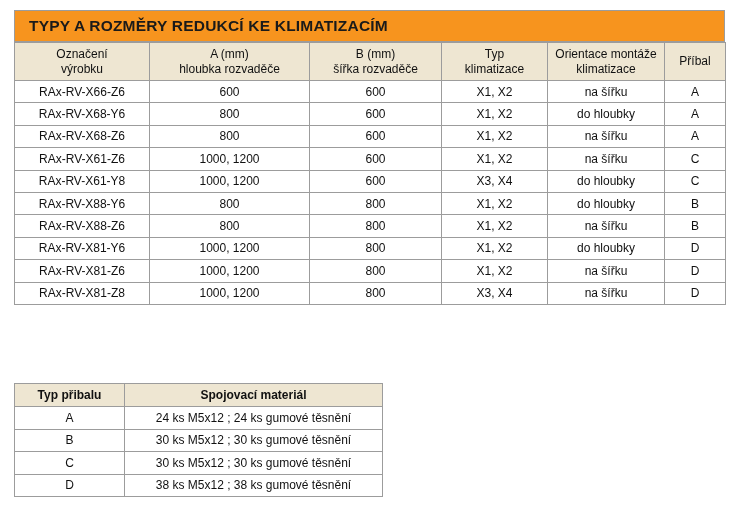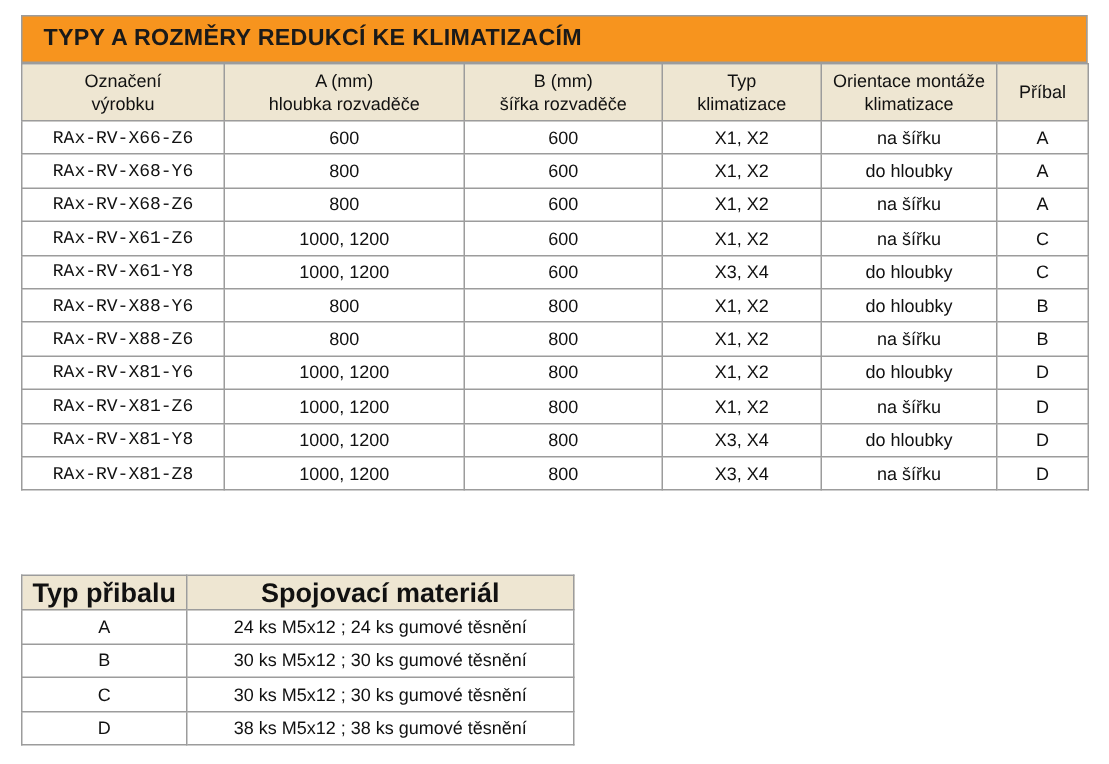--- a/index.html
+++ b/index.html
@@ -65,21 +65,20 @@
     font-weight: normal;
     line-height: 1.25;
   }
   table.main-table tbody td {
     height: 21.4px;
     background: #ffffff;
   }
   td.cell-code {
     text-align: left;
     padding-left: 6px;
-    font-family: Liberation Mono, monospace;
   }
   
   .c1 { width: 135px; }
   .c2 { width: 160px; }
   .c3 { width: 132px; }
   .c4 { width: 106px; }
   .c5 { width: 117px; }
   .c6 { width: 61px; }
 
   
@@ -97,21 +96,21 @@
     text-align: center;
     vertical-align: middle;
     font-size: 12px;
     color: #111111;
     padding: 0;
   }
   table.acc-table thead th {
     background: #EEE6D2;
     height: 22px;
     font-weight: bold;
-    font-size: 18px;
+    font-size: 12px;
   }
   table.acc-table tbody td {
     height: 21.5px;
     background: #ffffff;
   }
   .a1 { width: 110px; }
   .a2 { width: 258px; }
   .hdr-line { display: block; }
 </style>
 </head>
@@ -226,28 +225,20 @@
       </tr>
       <tr>
         <td class="cell-code">RAx-RV-X81-Z6</td>
         <td>1000, 1200</td>
         <td>800</td>
         <td>X1, X2</td>
         <td>na šířku</td>
         <td>D</td>
       </tr>
       <tr>
-        <td class="cell-code">RAx-RV-X81-Y8</td>
-        <td>1000, 1200</td>
-        <td>800</td>
-        <td>X3, X4</td>
-        <td>do hloubky</td>
-        <td>D</td>
-      </tr>
-      <tr>
         <td class="cell-code">RAx-RV-X81-Z8</td>
         <td>1000, 1200</td>
         <td>800</td>
         <td>X3, X4</td>
         <td>na šířku</td>
         <td>D</td>
       </tr>
     </tbody>
   </table>
 

